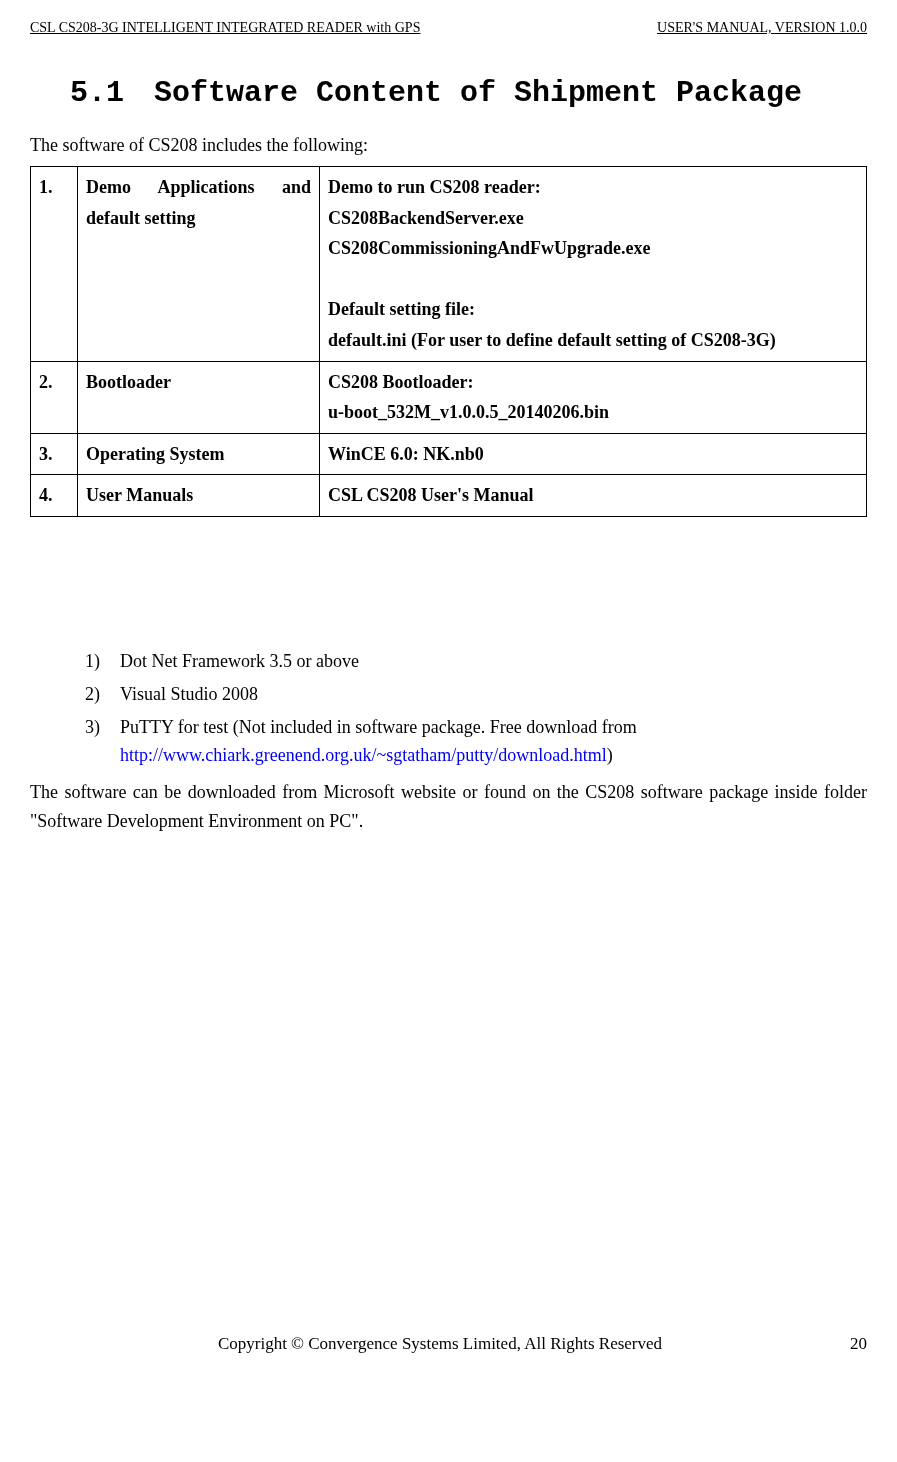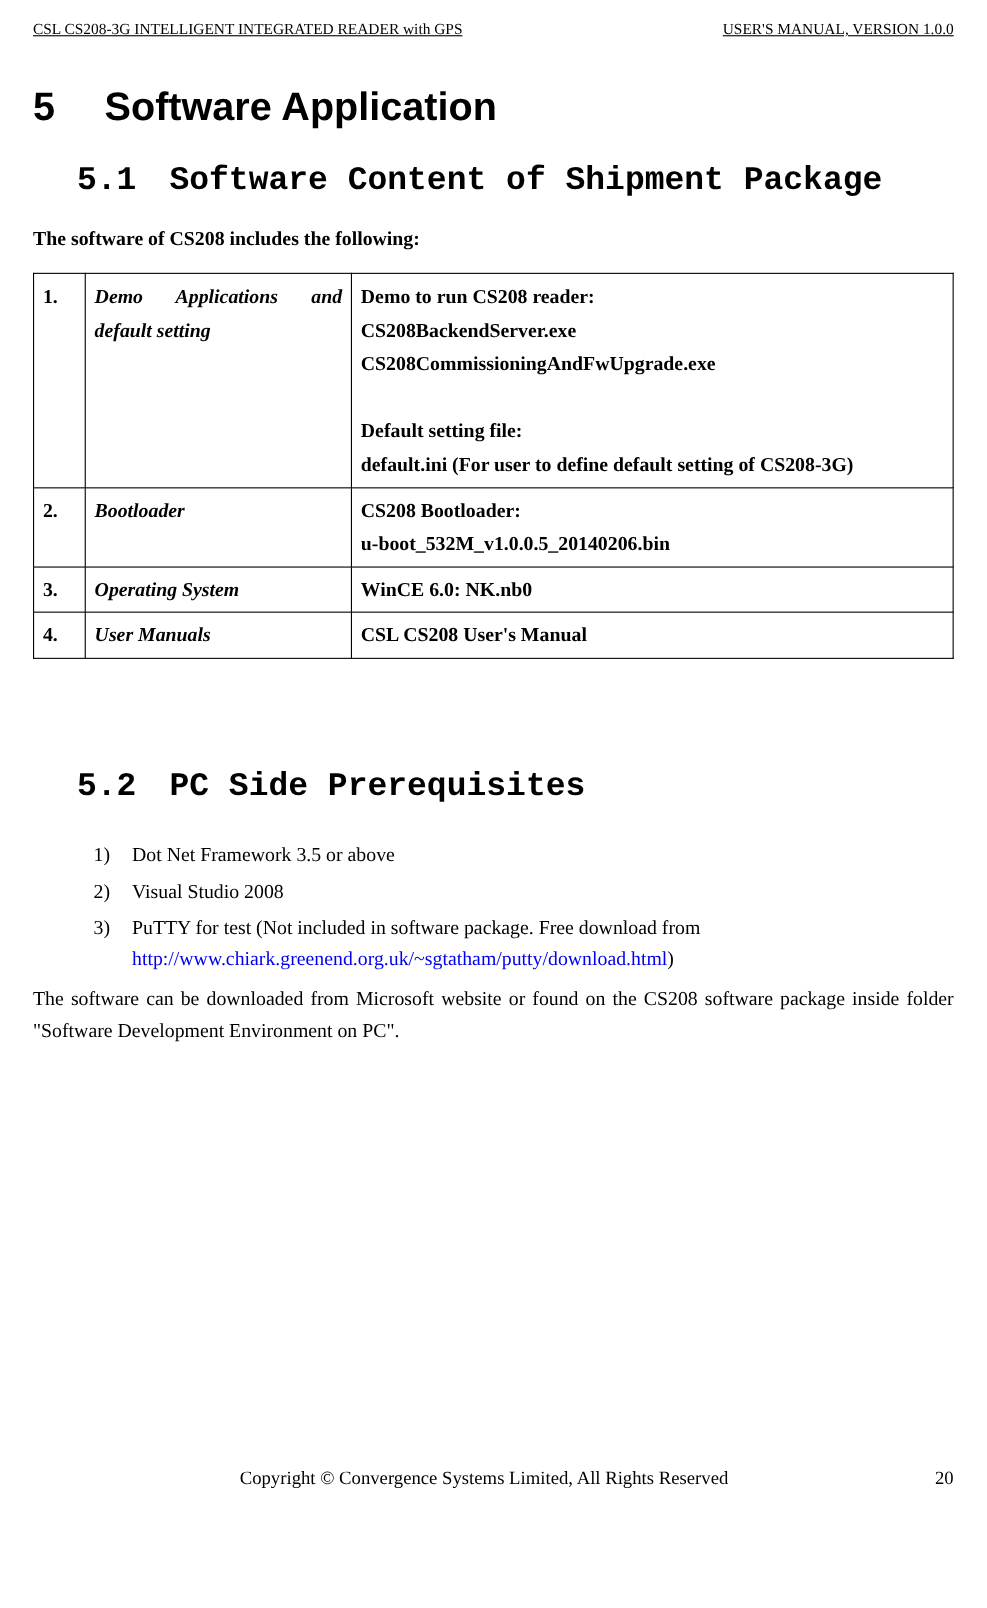--- a/index.html
+++ b/index.html
@@ -37,41 +37,40 @@
     font-weight: bold;
     margin: 0 0 25px 40px;
   }
   .h2 .num {
     margin-right: 30px;
   }
   .h1 .num {
     margin-right: 45px;
   }
   .intro-bold {
-    font-weight: bold;
-    margin-bottom: 20px;
+    font-weight: normal;
+    margin-bottom: 10px;
   }
   table {
     border-collapse: collapse;
     width: 100%;
     font-weight: bold;
     font-size: 18px;
   }
   td {
     border: 1.5px solid #000;
     padding: 5px 8px;
     vertical-align: top;
     line-height: 1.7;
   }
   td.num-col {
     width: 30px;
   }
   td.label-col {
     width: 225px;
-    font-style: italic;
   }
   td.justify {
     text-align: justify;
   }
   .section-gap {
     height: 100px;
   }
   .body-text {
     margin-top: 30px;
     line-height: 1.6;
@@ -113,23 +112,20 @@
 </head>
 <body>
 
 <div class="page">
 
   <div class="header">
     <span>CSL CS208-3G INTELLIGENT INTEGRATED READER with GPS</span>
     <span>USER'S  MANUAL,  VERSION  1.0.0</span>
   </div>
 
-  <h1 class="h1">
-    <span class="num">5</span><span>Software Application</span>
-  </h1>
 
   <h2 class="h2">
     <span class="num">5.1</span><span>Software Content of Shipment Package</span>
   </h2>
 
   <p class="intro-bold">The software of CS208 includes the following:</p>
 
   <table>
     <tbody>
         <tr>
@@ -160,23 +156,20 @@
     <tr>
       <td class="num-col">4.</td>
       <td class="label-col">User Manuals</td>
       <td>CSL CS208 User's Manual</td>
     </tr>
   </tbody>
     </table>
 
   <div class="section-gap"></div>
 
-  <h2 class="h2">
-    <span class="num">5.2</span><span>PC Side Prerequisites</span>
-  </h2>
 
   <div class="body-text">
     <ol class="prereq">
       <li>
         <span class="ln">1)</span>
         <span>Dot Net Framework 3.5 or above</span>
       </li>
       <li>
         <span class="ln">2)</span>
         <span>Visual Studio 2008</span>

